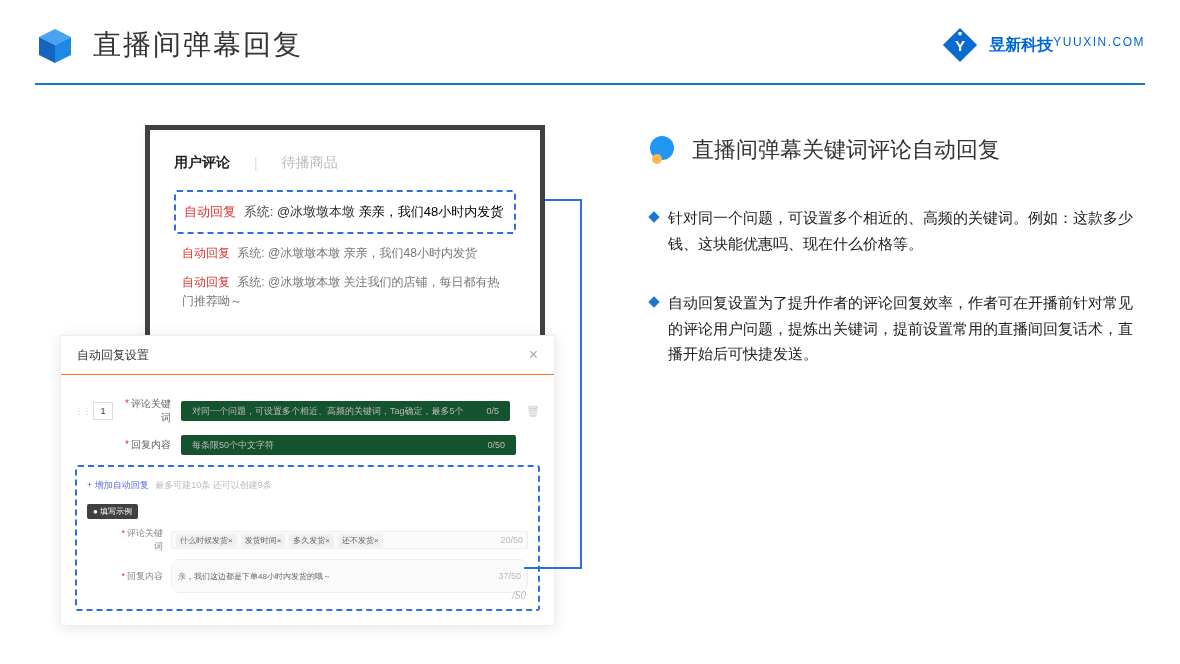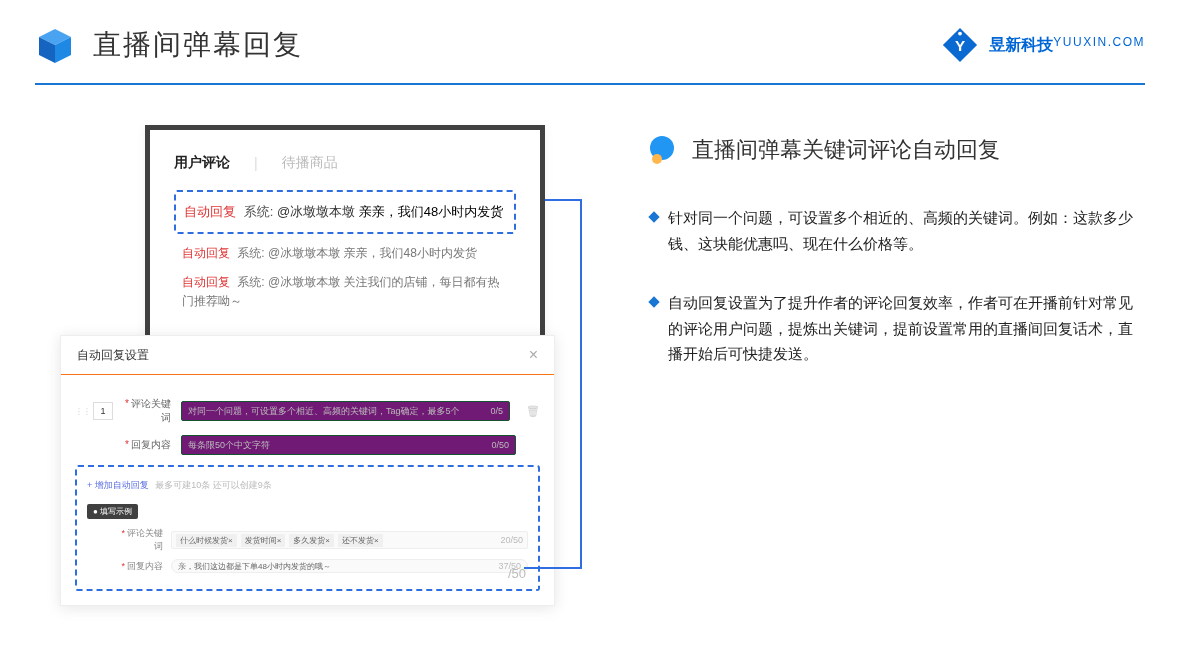--- a/index.html
+++ b/index.html
@@ -46,36 +46,36 @@
 
 .card-bottom { position: absolute; left: 0; top: 210px; width: 495px; background: #fff; border: 1px solid #eee; box-shadow: 0 2px 14px rgba(0,0,0,0.1); }
 .cb-head { display: flex; justify-content: space-between; align-items: center; padding: 10px 16px; border-bottom: 1px solid #f97316; font-size: 12px; color: #333; }
 .close-x { color: #aaa; font-size: 16px; cursor: pointer; }
 .cb-body { padding: 22px 14px 14px; font-size: 10px; color: #888; }
 .row { display: flex; align-items: center; gap: 10px; margin-bottom: 10px; }
 .handle { color: #ccc; width: 8px; font-size: 8px; }
 .num-box { width: 20px; height: 18px; border: 1px solid #ddd; display: flex; align-items: center; justify-content: center; font-size: 9px; color: #333; }
 .star { color: #e03535; margin-right: 2px; }
 .label { width: 48px; text-align: right; color: #666; }
-.input-long { flex: 1; height: 20px; border: 1px solid #14532d; border-radius: 2px; padding: 0 6px; display: flex; align-items: center; justify-content: space-between; font-size: 9px; color: #bbb; background: #701a75; }
+.input-long { flex: 1; height: 20px; border: 5px solid #14532d; border-radius: 2px; padding: 0 6px; display: flex; align-items: center; justify-content: space-between; font-size: 9px; color: #bbb; background: #14532d; }
 .counter { color: #bbb; font-size: 9px; }
 .trash { color: #ccc; font-size: 11px; margin-left: 6px; }
 
 .dashed-wrap { border: 2px dashed #2f6ee0; border-radius: 3px; padding: 12px 10px 10px; margin-top: 8px; position: relative; }
 .add-line { font-size: 9px; margin-bottom: 12px; }
 .add-link { color: #5a6ee0; }
 .add-note { color: #bbb; margin-left: 4px; }
 .purple-btn { display: inline-block; background: #404040; color: #fff; font-size: 8px; padding: 2px 6px; border-radius: 2px; margin-bottom: 8px; }
 .example-row { display: flex; align-items: center; gap: 8px; margin-bottom: 6px; }
 .ex-label { width: 48px; text-align: right; font-size: 9px; color: #888; }
 .tag-box { flex: 1; height: 18px; border: 1px solid #eee; border-radius: 2px; padding: 0 4px; display: flex; align-items: center; gap: 4px; font-size: 8px; background: #fafafa; }
 .tag { background: #f0f0f0; padding: 1px 4px; border-radius: 1px; color: #666; }
 .tag-box .counter { margin-left: auto; }
-.val-box { flex: 1; height: 14px; border: 1px solid #eee; border-radius: 9px; padding: 0 6px; display: flex; align-items: center; justify-content: space-between; font-size: 8px; color: #666; background: #fafafa; }
-.orphan-counter { position: absolute; right: 12px; bottom: 8px; font-size: 13px; color: #bbb; }
+.val-box { flex: 1; height: 34px; border: 1px solid #eee; border-radius: 9px; padding: 0 6px; display: flex; align-items: center; justify-content: space-between; font-size: 8px; color: #666; background: #fafafa; }
+.orphan-counter { position: absolute; right: 12px; bottom: 8px; font-size: 10px; color: #bbb; font-style: italic; }
 
 
 .connector { position: absolute; background: #2f6ee0; }
 .conn-h1 { top: 74px; left: 485px; width: 37px; height: 2px; }
 .conn-v { top: 74px; left: 520px; width: 2px; height: 370px; }
 .conn-h2 { top: 442px; left: 464px; width: 58px; height: 2px; }
 </style>
 </head>
 <body>
 

